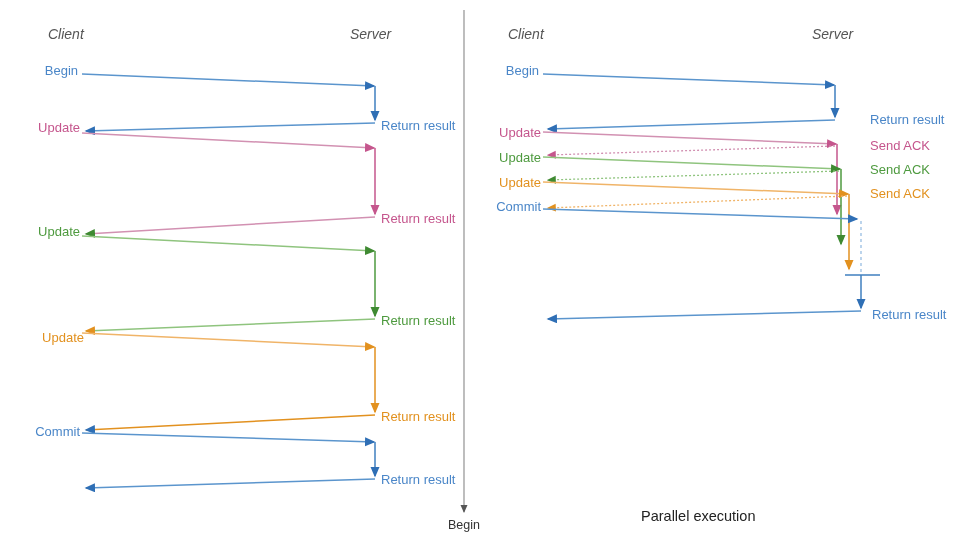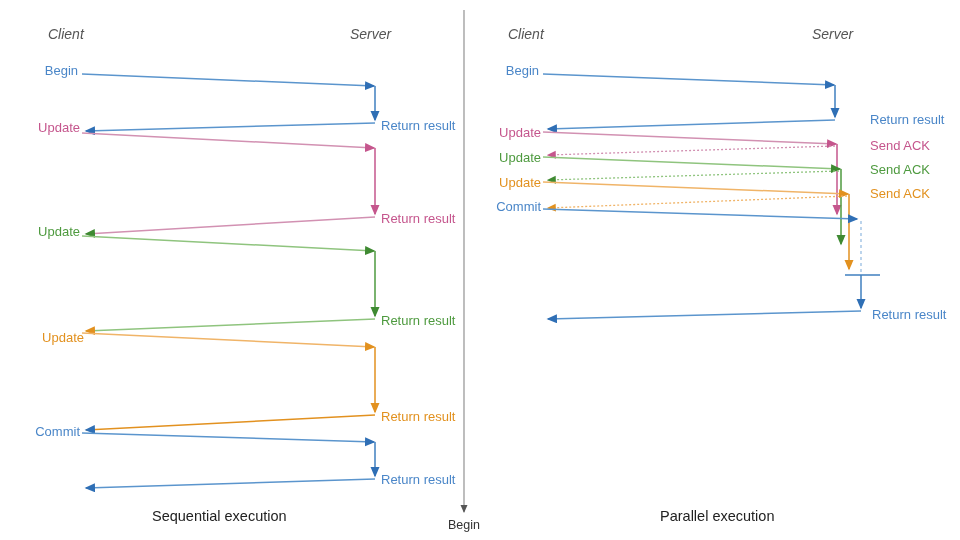--- a/index.html
+++ b/index.html
@@ -100,33 +100,32 @@
   <div class="lbl" style="left:381px;top:119px;color:#4a86c8;">Return result</div>
   <div class="lbl r" style="left:80px;top:121px;color:#c5568d;">Update</div>
   <div class="lbl" style="left:381px;top:212px;color:#c5568d;">Return result</div>
   <div class="lbl r" style="left:80px;top:225px;color:#4e9a3f;">Update</div>
   <div class="lbl" style="left:381px;top:314px;color:#4e9a3f;">Return result</div>
   <div class="lbl r" style="left:84px;top:331px;color:#e2911f;">Update</div>
   <div class="lbl" style="left:381px;top:410px;color:#e2911f;">Return result</div>
   <div class="lbl r" style="left:80px;top:425px;color:#4a86c8;">Commit</div>
   <div class="lbl" style="left:381px;top:473px;color:#4a86c8;">Return result</div>
 
-  <div class="caption" style="left:152px;top:508px;">Sequential execution</div>
 
   <div class="timelbl" style="left:448px;top:518px;">Begin</div>
 
   <div class="actor" style="left:508px;top:26px;">Client</div>
   <div class="actor" style="left:812px;top:26px;">Server</div>
 
   <div class="lbl r" style="left:539px;top:64px;color:#4a86c8;">Begin</div>
   <div class="lbl" style="left:870px;top:113px;color:#4a86c8;">Return result</div>
   <div class="lbl r" style="left:541px;top:126px;color:#c5568d;">Update</div>
   <div class="lbl" style="left:870px;top:139px;color:#c5568d;">Send ACK</div>
   <div class="lbl r" style="left:541px;top:151px;color:#4e9a3f;">Update</div>
   <div class="lbl" style="left:870px;top:163px;color:#4e9a3f;">Send ACK</div>
   <div class="lbl r" style="left:541px;top:176px;color:#e2911f;">Update</div>
   <div class="lbl" style="left:870px;top:187px;color:#e2911f;">Send ACK</div>
   <div class="lbl r" style="left:541px;top:200px;color:#4a86c8;">Commit</div>
   <div class="lbl" style="left:872px;top:308px;color:#4a86c8;">Return result</div>
 
-  <div class="caption" style="left:660px;top:508px;">Parallel execution</div>
+  <div class="caption" style="left:641px;top:508px;">Parallel execution</div>
 
 </div>
 
 </body></html>

